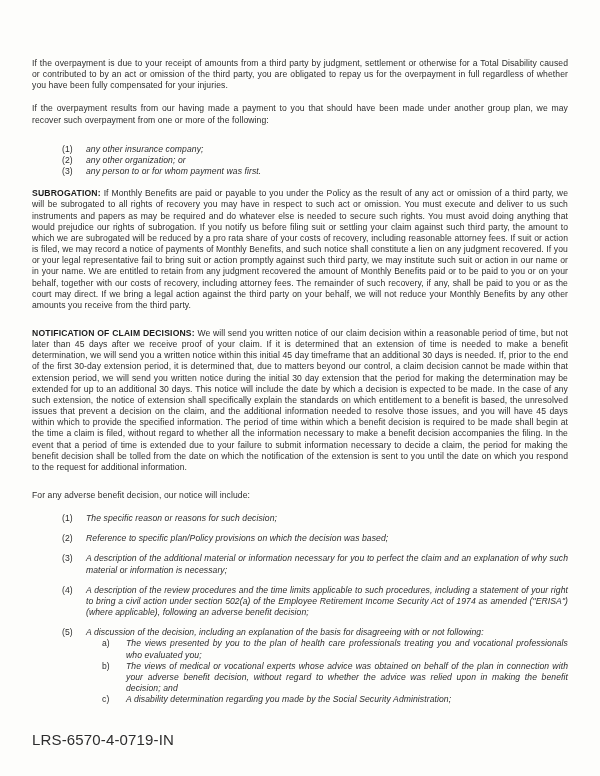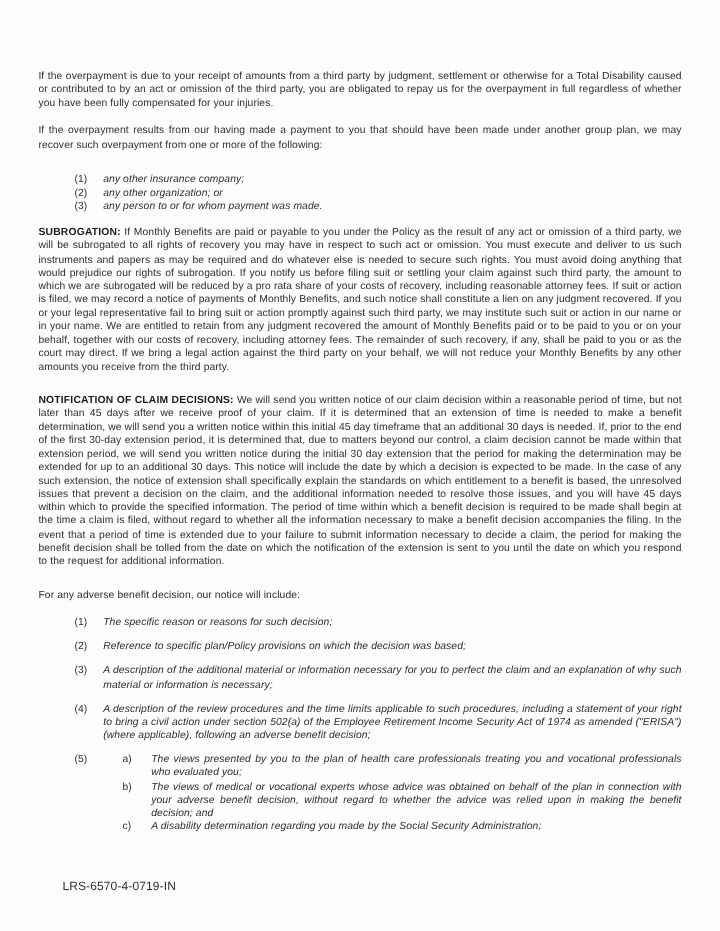--- a/index.html
+++ b/index.html
@@ -107,25 +107,24 @@
     position: absolute;
     left: 32px;
     bottom: 28px;
     width: 536px;
     height: 14px;
   }
   .footer-left {
     position: absolute;
     left: 0;
     top: 0;
-    font-size: 10px;
+    font-size: 15px;
     line-height: 12px;
     color: #2d2d2d;
     letter-spacing: 0.01em;
-    margin-left: 20px;
   }
   .footer-center {
     position: absolute;
     left: 218px;
     top: 0;
     font-size: 8.8px;
     line-height: 12px;
     color: #2d2d2d;
     letter-spacing: 0.01em;
     margin-top: 48px;
@@ -145,21 +144,21 @@
       <li>
         <span class="marker">(1)</span>
         <span class="item-text">any other insurance company;</span>
       </li>
       <li>
         <span class="marker">(2)</span>
         <span class="item-text">any other organization; or</span>
       </li>
       <li>
         <span class="marker">(3)</span>
-        <span class="item-text">any person to or for whom payment was made.</span>
+        <span class="item-text">any person to or for whom payment was first.</span>
       </li>
     </ol>
 
     <div class="gap-lg"></div>
 
     <p class="para"><span class="heading-run">SUBROGATION:</span><span> If Monthly Benefits are paid or payable to you under the Policy as the result of any act or omission of a third party, we will be subrogated to all rights of recovery you may have in respect to such act or omission. You must execute and deliver to us such instruments and papers as may be required and do whatever else is needed to secure such rights. You must avoid doing anything that would prejudice our rights of subrogation. If you notify us before filing suit or settling your claim against such third party, the amount to which we are subrogated will be reduced by a pro rata share of your costs of recovery, including reasonable attorney fees. If suit or action is filed, we may record a notice of payments of Monthly Benefits, and such notice shall constitute a lien on any judgment recovered. If you or your legal representative fail to bring suit or action promptly against such third party, we may institute such suit or action in our name or in your name. We are entitled to retain from any judgment recovered the amount of Monthly Benefits paid or to be paid to you or on your behalf, together with our costs of recovery, including attorney fees. The remainder of such recovery, if any, shall be paid to you or as the court may direct. If we bring a legal action against the third party on your behalf, we will not reduce your Monthly Benefits by any other amounts you receive from the third party.</span></p>
 
     <div class="gap-sm"></div>
 
     <p class="para"><span class="heading-run">NOTIFICATION OF CLAIM DECISIONS:</span><span> We will send you written notice of our claim decision within a reasonable period of time, but not later than 45 days after we receive proof of your claim. If it is determined that an extension of time is needed to make a benefit determination, we will send you a written notice within this initial 45 day timeframe that an additional 30 days is needed. If, prior to the end of the first 30-day extension period, it is determined that, due to matters beyond our control, a claim decision cannot be made within that extension period, we will send you written notice during the initial 30 day extension that the period for making the determination may be extended for up to an additional 30 days. This notice will include the date by which a decision is expected to be made. In the case of any such extension, the notice of extension shall specifically explain the standards on which entitlement to a benefit is based, the unresolved issues that prevent a decision on the claim, and the additional information needed to resolve those issues, and you will have 45 days within which to provide the specified information. The period of time within which a benefit decision is required to be made shall begin at the time a claim is filed, without regard to whether all the information necessary to make a benefit decision accompanies the filing. In the event that a period of time is extended due to your failure to submit information necessary to decide a claim, the period for making the benefit decision shall be tolled from the date on which the notification of the extension is sent to you until the date on which you respond to the request for additional information.</span></p>
@@ -180,20 +179,21 @@
       <li>
         <span class="marker">(3)</span>
         <span class="item-text">A description of the additional material or information necessary for you to perfect the claim and an explanation of why such material or information is necessary;</span>
       </li>
       <li>
         <span class="marker">(4)</span>
         <span class="item-text">A description of the review procedures and the time limits applicable to such procedures, including a statement of your right to bring a civil action under section 502(a) of the Employee Retirement Income Security Act of 1974 as amended ("ERISA") (where applicable), following an adverse benefit decision;</span>
       </li>
       <li>
         <span class="marker">(5)</span>
+        <span class="item-text">A discussion of the decision, including an explanation of the basis for disagreeing with or not following:</span>
         <ol class="letterlist">
           <li>
             <span class="marker">a)</span>
             <span class="item-text">The views presented by you to the plan of health care professionals treating you and vocational professionals who evaluated you;</span>
           </li>
           <li>
             <span class="marker">b)</span>
             <span class="item-text">The views of medical or vocational experts whose advice was obtained on behalf of the plan in connection with your adverse benefit decision, without regard to whether the advice was relied upon in making the benefit decision; and</span>
           </li>
           <li>

